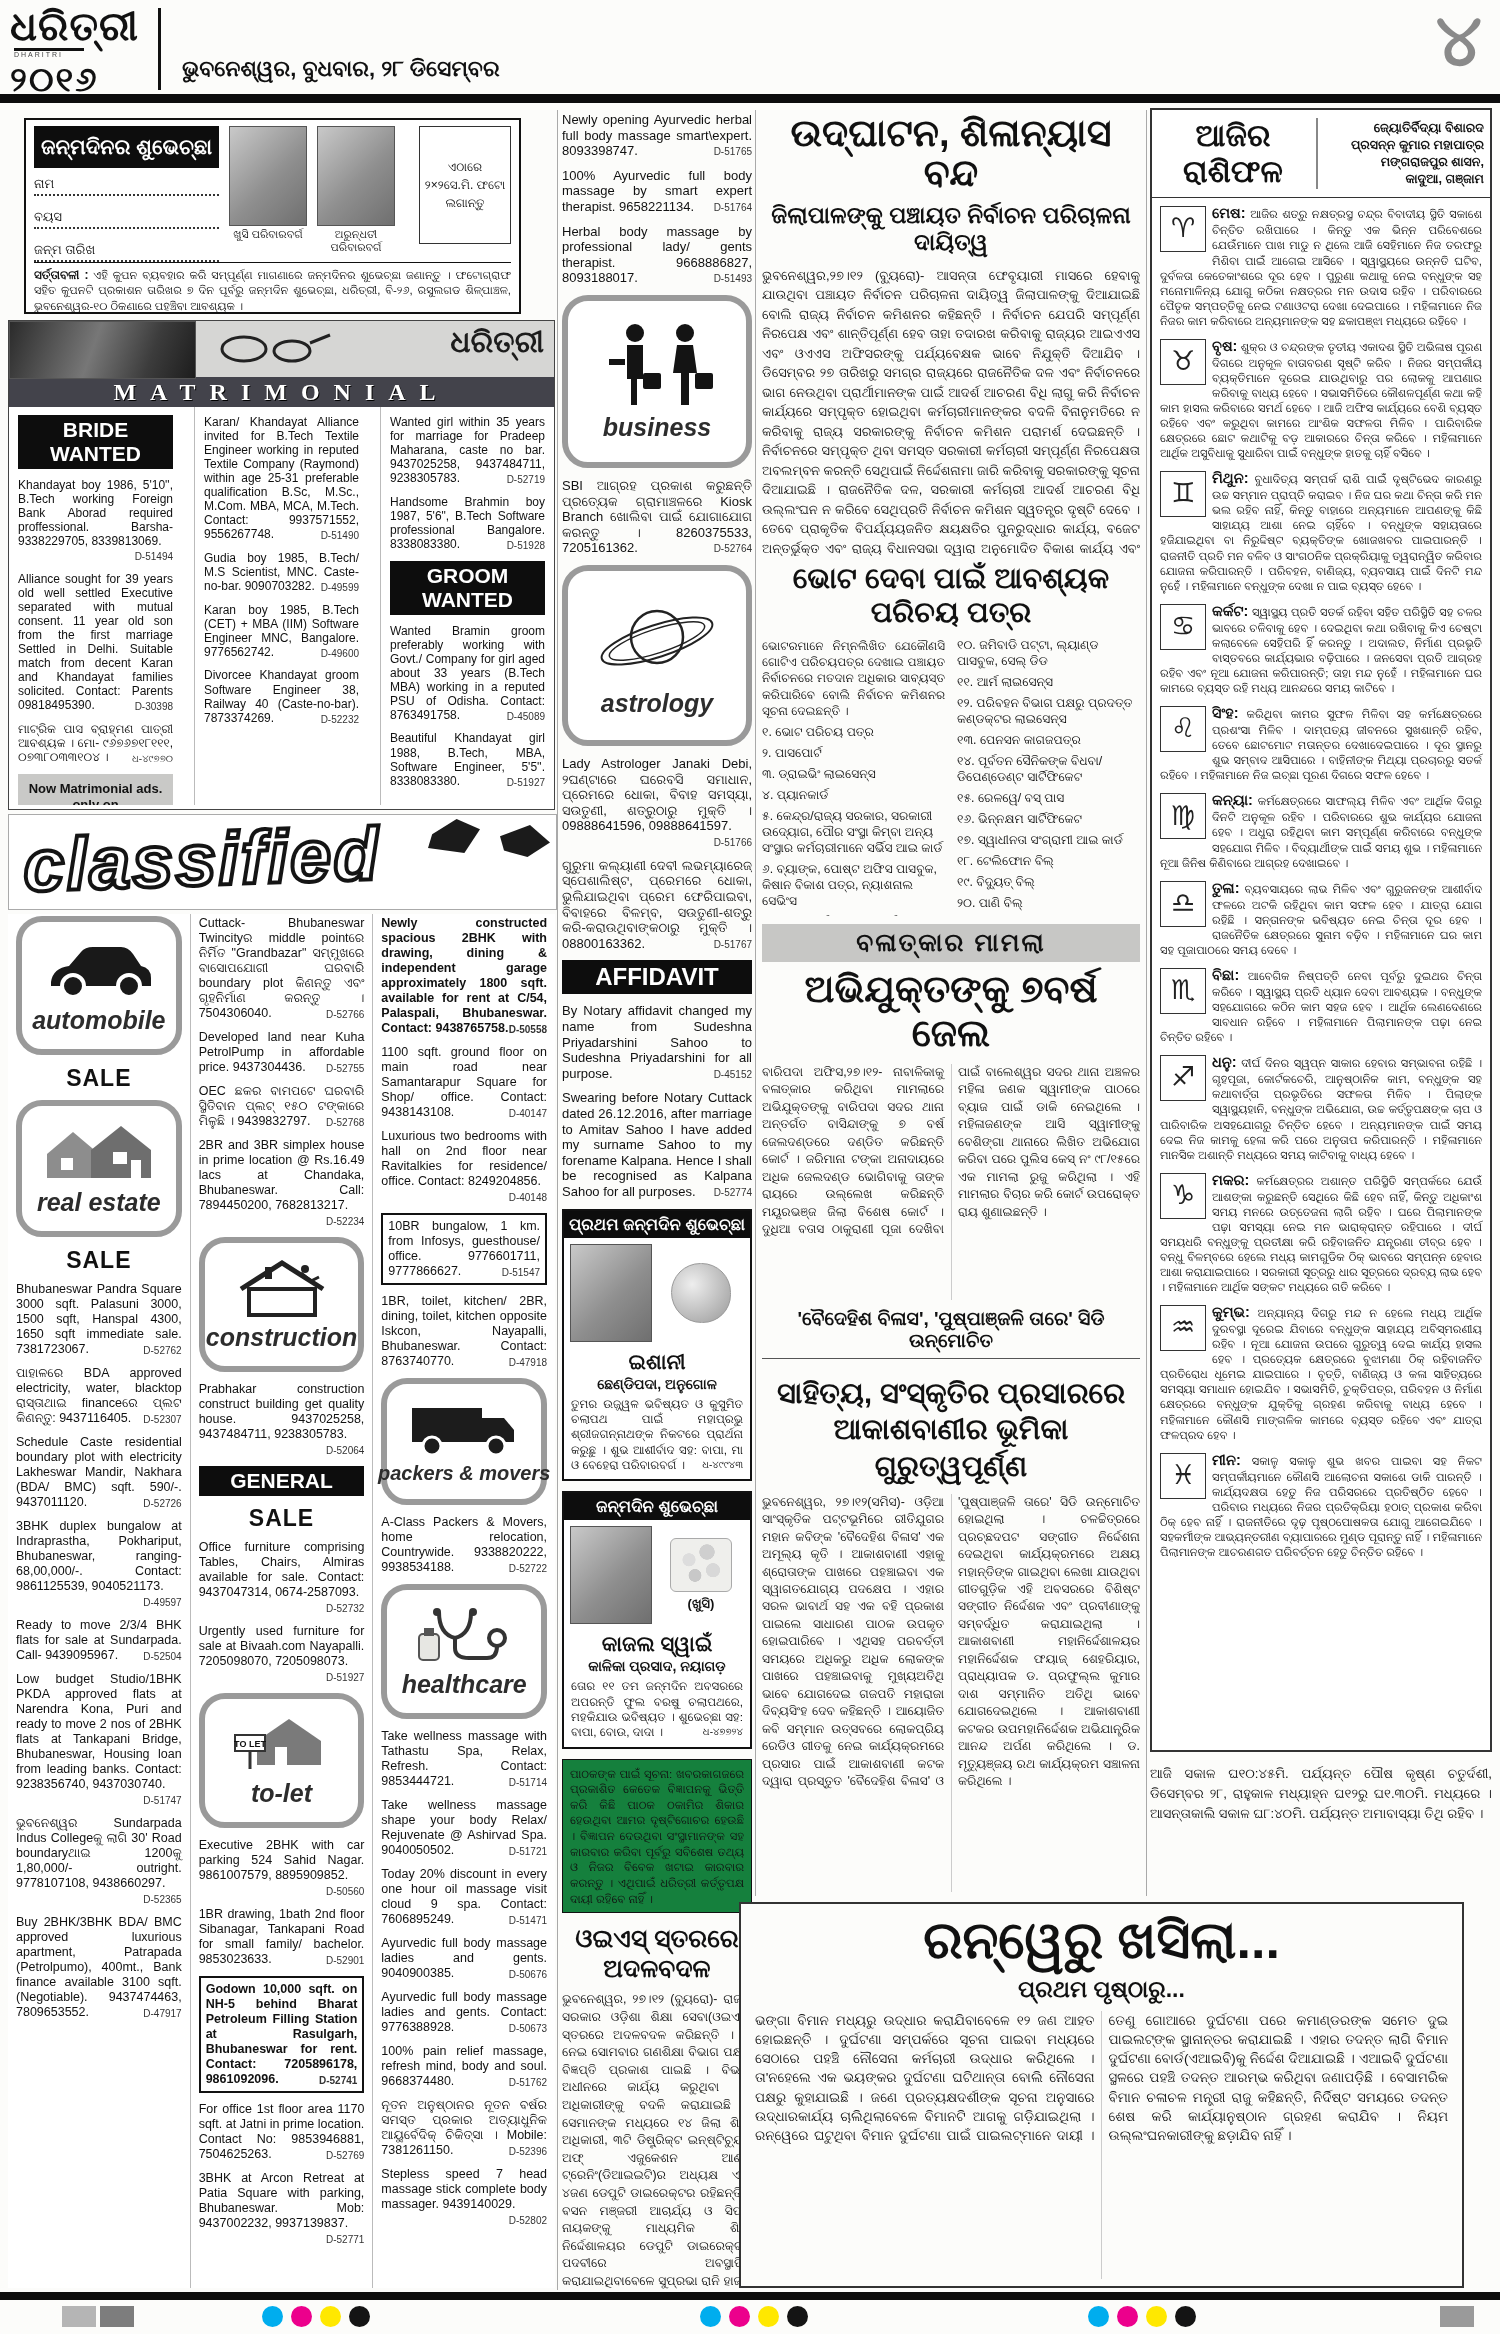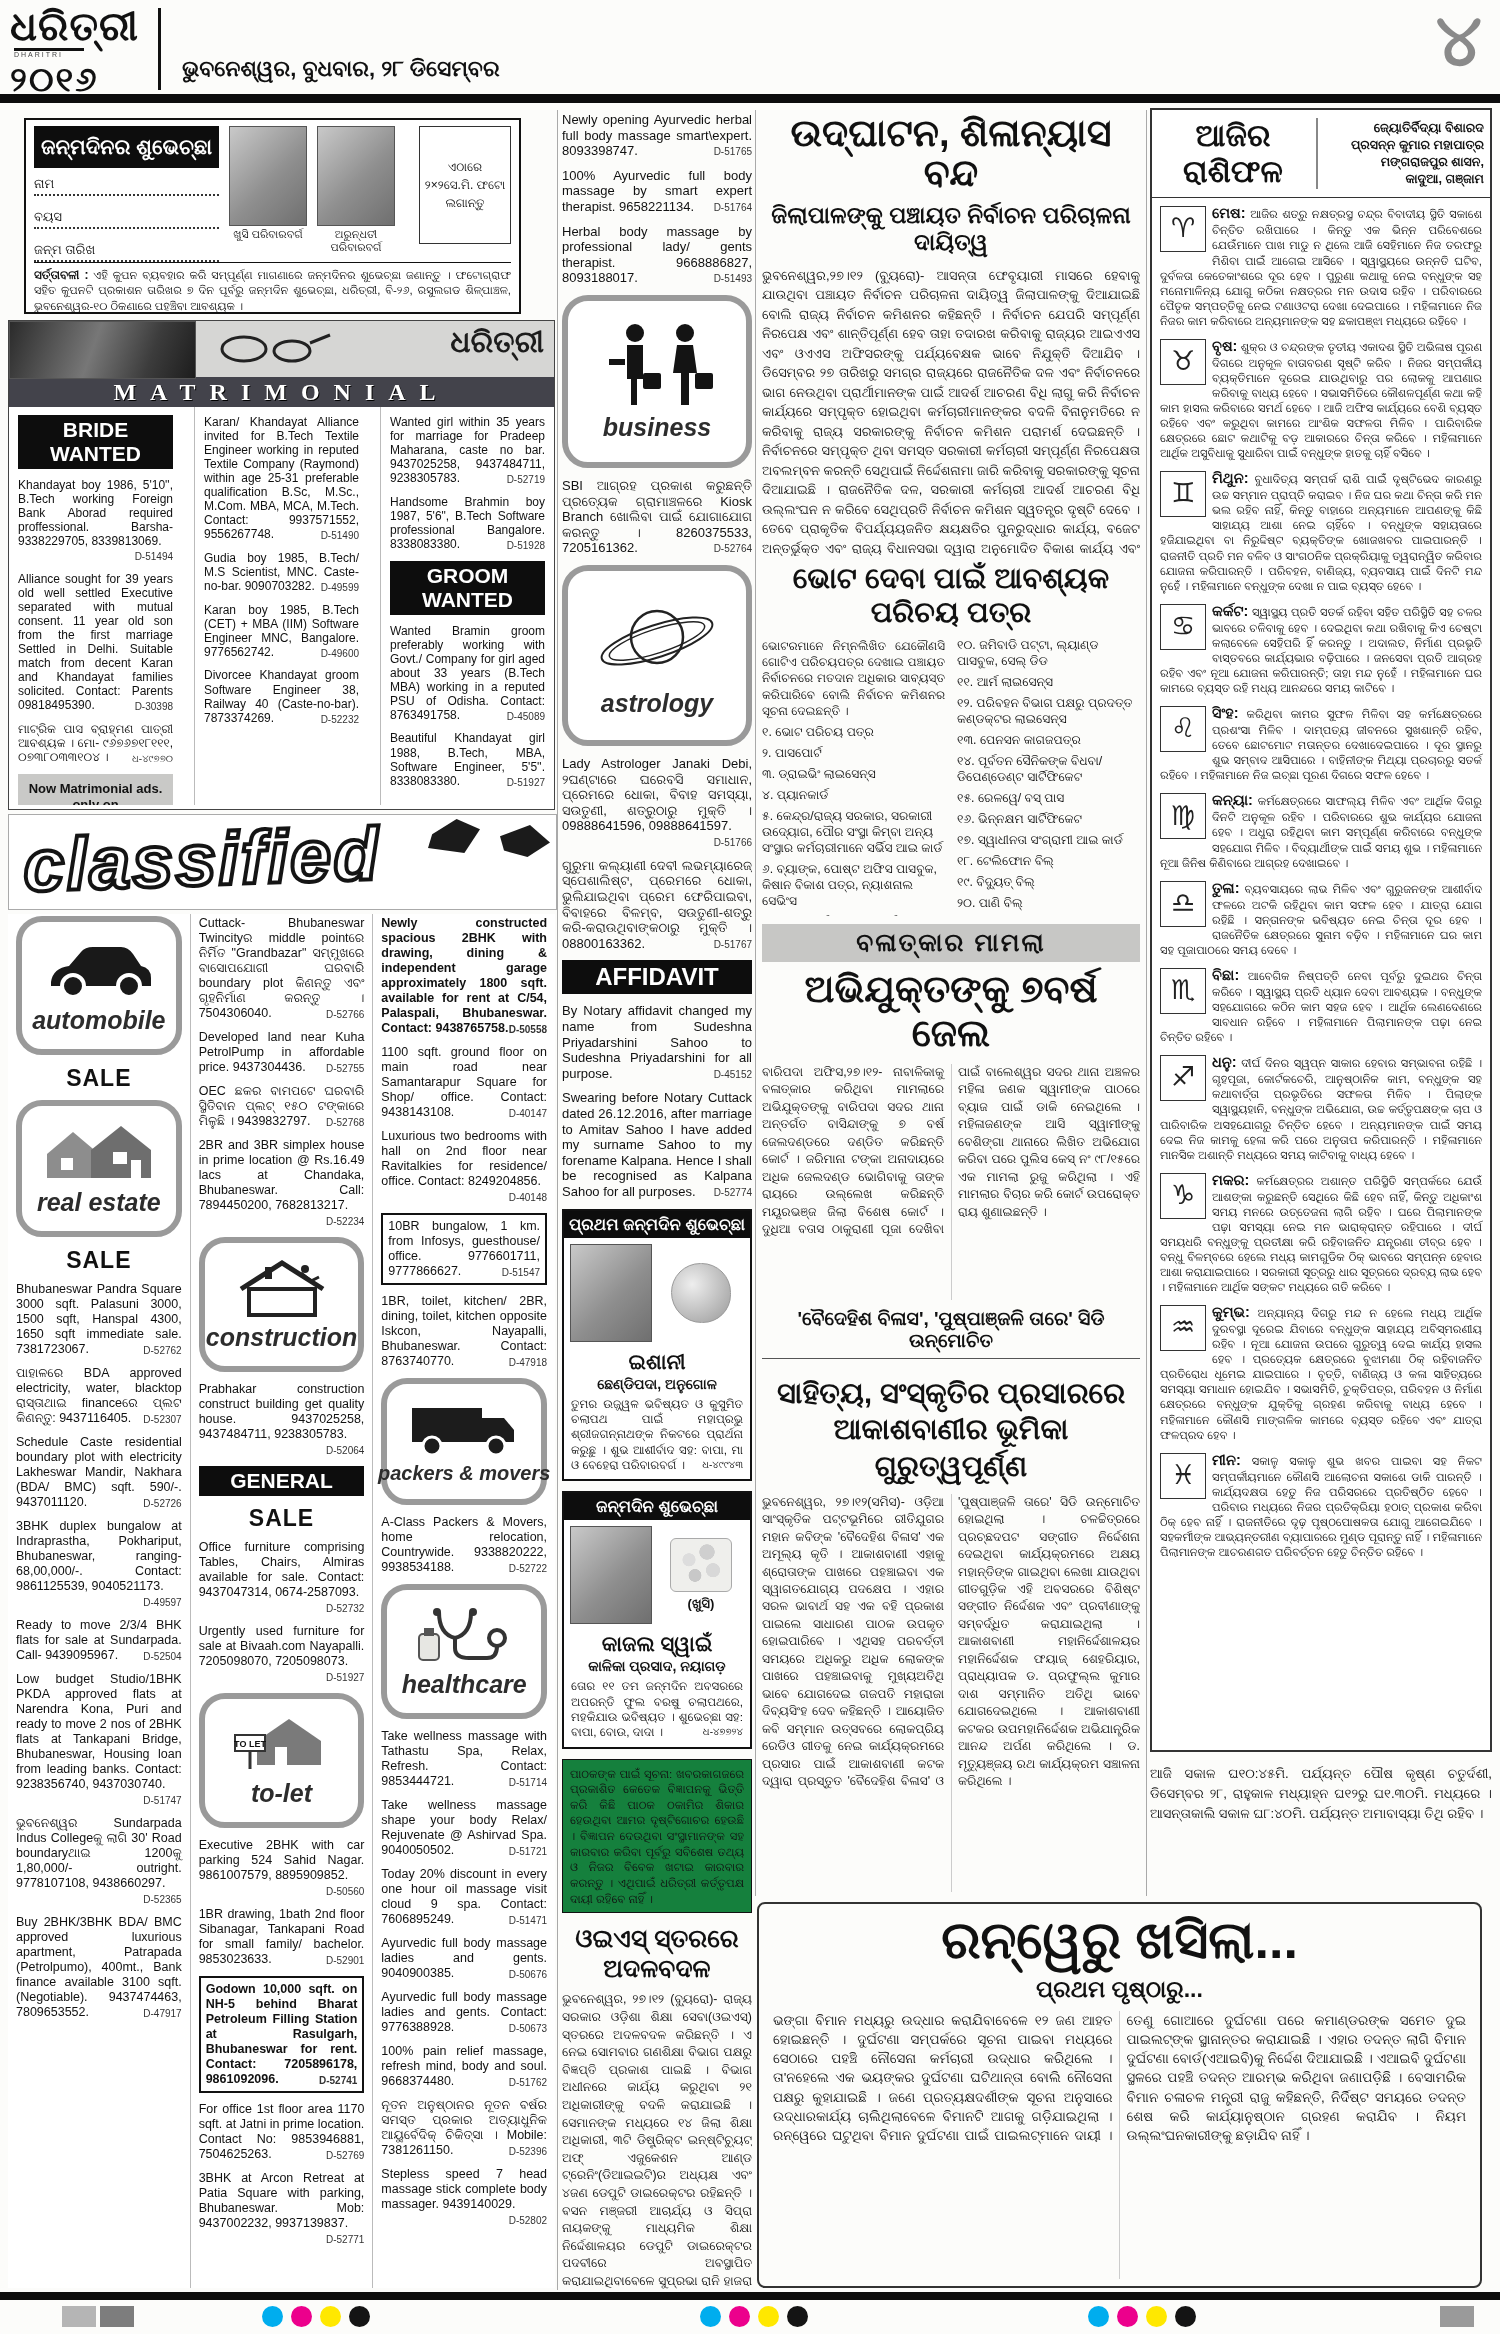--- a/index.html
+++ b/index.html
@@ -470,21 +470,21 @@
     <div class="rapehead">ଅଭିଯୁକ୍ତଙ୍କୁ ୭ବର୍ଷ ଜେଲ</div>
     <div class="twocol" style="height:242px;">ବାରିପଦା ଅଫିସ,୨୭।୧୨- ନାବାଳିକାକୁ ବଳାତ୍କାର କରିଥିବା ମାମଲାରେ ଅଭିଯୁକ୍ତଙ୍କୁ ବାରିପଦା ସଦର ଥାନା ଅନ୍ତର୍ଗତ ବାସିନ୍ଦାଙ୍କୁ ୭ ବର୍ଷ ଜେଲଦଣ୍ଡରେ ଦଣ୍ଡିତ କରିଛନ୍ତି କୋର୍ଟ । ଜରିମାନା ଟଙ୍କା ଅନାଦାୟରେ ଅଧିକ ଜେଲଦଣ୍ଡ ଭୋଗିବାକୁ ତାଙ୍କ ରାୟରେ ଉଲ୍ଲେଖ କରିଛନ୍ତି ମୟୂରଭଞ୍ଜ ଜିଲା ବିଶେଷ କୋର୍ଟ । ଦୁଧିଆ ବତାସ ଠାକୁରାଣୀ ପୂଜା ଦେଖିବା ପାଇଁ ବାଲେଶ୍ୱର ସଦର ଥାନା ଅଞ୍ଚଳର ମହିଳା ଜଣକ ସ୍ୱାମୀଙ୍କ ପାଠରେ ବ୍ୟାଜ ପାଇଁ ଡାକି ନେଇଥିଲେ । ମହିଳାଜଣଙ୍କ ଆସି ସ୍ୱାମୀଙ୍କୁ ବେଶିଙ୍ଗା ଥାନାରେ ଲିଖିତ ଅଭିଯୋଗ କରିବା ପରେ ପୁଲିସ କେସ୍ ନଂ ୯୮/୧୫ରେ ଏକ ମାମଲା ରୁଜୁ କରିଥିଲା । ଏହି ମାମଲାର ବିଚାର କରି କୋର୍ଟ ଉପରୋକ୍ତ ରାୟ ଶୁଣାଇଛନ୍ତି ।</div>
   </div>
 
   <div class="art" style="left:762px;top:1308px;width:378px;height:584px;overflow:hidden;">
     <div class="skick">'ବୈଦେହିଶ ବିଳାସ', 'ପୁଷ୍ପାଞ୍ଜଳି ତାରେ' ସିଡି ଉନ୍ମୋଚିତ</div>
     <div class="shead">ସାହିତ୍ୟ, ସଂସ୍କୃତିର ପ୍ରସାରରେ ଆକାଶବାଣୀର ଭୂମିକା ଗୁରୁତ୍ୱପୂର୍ଣ୍ଣ</div>
     <div class="twocol" style="height:436px;">ଭୁବନେଶ୍ୱର, ୨୭।୧୨(ସମିସ)- ଓଡ଼ିଆ ସାଂସ୍କୃତିକ ପଟ୍ଟଭୂମିରେ ରୀତିଯୁଗର ମହାନ କବିଙ୍କ 'ବୈଦେହିଶ ବିଳାସ' ଏକ ଅମୂଲ୍ୟ କୃତି । ଆକାଶବାଣୀ ଏହାକୁ ଶ୍ରୋତାଙ୍କ ପାଖରେ ପହଞ୍ଚାଇବା ଏକ ସ୍ୱାଗତଯୋଗ୍ୟ ପଦକ୍ଷେପ । ଏହାର ସରଳ ଭାବାର୍ଥ ସହ ଏକ ବହି ପ୍ରକାଶ ପାଇଲେ ସାଧାରଣ ପାଠକ ଉପକୃତ ହୋଇପାରିବେ । ଏଥିସହ ପରବର୍ତ୍ତୀ ସମୟରେ ଅଧିକରୁ ଅଧିକ ଲୋକଙ୍କ ପାଖରେ ପହଞ୍ଚାଇବାକୁ ମୁଖ୍ୟଅତିଥି ଭାବେ ଯୋଗଦେଇ ଗଜପତି ମହାରାଜା ଦିବ୍ୟସିଂହ ଦେବ କହିଛନ୍ତି । ଆୟୋଜିତ କବି ସମ୍ମାନ ଉତ୍ସବରେ ଲୋକପ୍ରିୟ ରେଡିଓ ଗୀତକୁ ନେଇ କାର୍ଯ୍ୟକ୍ରମରେ ପ୍ରସାର ପାଇଁ ଆକାଶବାଣୀ କଟକ ଦ୍ୱାରା ପ୍ରସ୍ତୁତ 'ବୈଦେହିଶ ବିଳାସ' ଓ 'ପୁଷ୍ପାଞ୍ଜଳି ତାରେ' ସିଡି ଉନ୍ମୋଚିତ ହୋଇଥିଲା । ଚଳଚ୍ଚିତ୍ରରେ ପ୍ରଚ୍ଛଦପଟ ସଙ୍ଗୀତ ନିର୍ଦ୍ଦେଶନା ଦେଇଥିବା କାର୍ଯ୍ୟକ୍ରମରେ ଅକ୍ଷୟ ମହାନ୍ତିଙ୍କ ଗାଇଥିବା ଲେଖା ଯାଉଥିବା ଗୀତଗୁଡ଼ିକ ଏହି ଅବସରରେ ବିଶିଷ୍ଟ ସଙ୍ଗୀତ ନିର୍ଦ୍ଦେଶକ ଏବଂ ପ୍ରବୀଣାଙ୍କୁ ସମ୍ବର୍ଦ୍ଧିତ କରାଯାଇଥିଲା । ଆକାଶବାଣୀ ମହାନିର୍ଦ୍ଦେଶାଳୟର ମହାନିର୍ଦ୍ଦେଶକ ଫୟାଜ୍ ଶେହରିୟାର, ପ୍ରାଧ୍ୟାପକ ଡ. ପ୍ରଫୁଲ୍ଲ କୁମାର ଦାଶ ସମ୍ମାନିତ ଅତିଥି ଭାବେ ଯୋଗଦେଇଥିଲେ । ଆକାଶବାଣୀ କଟକର ଉପମହାନିର୍ଦ୍ଦେଶକ ଅଭିଯାନ୍ତ୍ରିକ ଆନନ୍ଦ ଅର୍ପଣ କରିଥିଲେ । ଡ. ମୃତ୍ୟୁଞ୍ଜୟ ରଥ କାର୍ଯ୍ୟକ୍ରମ ସଞ୍ଚାଳନା କରିଥିଲେ ।</div>
   </div>
 
-  <div class="art runway" style="left:757px;top:1902px;width:725px;height:386px;overflow:hidden;border-radius:8px;">
+  <div class="art runway" style="left:739px;top:1902px;width:725px;height:386px;overflow:hidden;">
     <div class="runhead">ରନ୍‌ୱେରୁ ଖସିଲା...</div>
     <div class="runsub">ପ୍ରଥମ ପୃଷ୍ଠାରୁ...</div>
     <div class="twocol" style="height:268px;font-size:13.5px;">ଭଙ୍ଗା ବିମାନ ମଧ୍ୟରୁ ଉଦ୍ଧାର କରାଯିବାବେଳେ ୧୨ ଜଣ ଆହତ ହୋଇଛନ୍ତି । ଦୁର୍ଘଟଣା ସମ୍ପର୍କରେ ସୂଚନା ପାଇବା ମଧ୍ୟରେ ସେଠାରେ ପହଞ୍ଚି ନୌସେନା କର୍ମଚାରୀ ଉଦ୍ଧାର କରିଥିଲେ । ତା'ନହେଲେ ଏକ ଭୟଙ୍କର ଦୁର୍ଘଟଣା ଘଟିଥାନ୍ତା ବୋଲି ନୌସେନା ପକ୍ଷରୁ କୁହାଯାଇଛି । ଜଣେ ପ୍ରତ୍ୟକ୍ଷଦର୍ଶୀଙ୍କ ସୂଚନା ଅନୁସାରେ ଉଦ୍ଧାରକାର୍ଯ୍ୟ ଚାଲିଥିଲାବେଳେ ବିମାନଟି ଆଗକୁ ଗଡ଼ିଯାଇଥିଲା । ରନ୍‌ୱେରେ ଘଟୁଥିବା ବିମାନ ଦୁର୍ଘଟଣା ପାଇଁ ପାଇଲଟ୍‌ମାନେ ଦାୟୀ । ତେଣୁ ଗୋଆରେ ଦୁର୍ଘଟଣା ପରେ କମାଣ୍ଡରଙ୍କ ସମେତ ଦୁଇ ପାଇଲଟ୍‌ଙ୍କ ସ୍ଥାନାନ୍ତର କରାଯାଇଛି । ଏହାର ତଦନ୍ତ ଲାଗି ବିମାନ ଦୁର୍ଘଟଣା ବୋର୍ଡ(ଏଆଇବି)କୁ ନିର୍ଦ୍ଦେଶ ଦିଆଯାଇଛି । ଏଆଇବି ଦୁର୍ଘଟଣା ସ୍ଥଳରେ ପହଞ୍ଚି ତଦନ୍ତ ଆରମ୍ଭ କରିଥିବା ଜଣାପଡ଼ିଛି । ବେସାମରିକ ବିମାନ ଚଳାଚଳ ମନ୍ତ୍ରୀ ରାଜୁ କହିଛନ୍ତି, ନିର୍ଦିଷ୍ଟ ସମୟରେ ତଦନ୍ତ ଶେଷ କରି କାର୍ଯ୍ୟାନୁଷ୍ଠାନ ଗ୍ରହଣ କରାଯିବ । ନିୟମ ଉଲ୍ଲଂଘନକାରୀଙ୍କୁ ଛଡ଼ାଯିବ ନାହିଁ ।</div>
   </div>
 
   <div class="astro">
     <div class="astro-head">
       <div class="astro-title">ଆଜିର ରାଶିଫଳ</div>
       <div class="astro-div"></div>
       <div class="astro-by">

